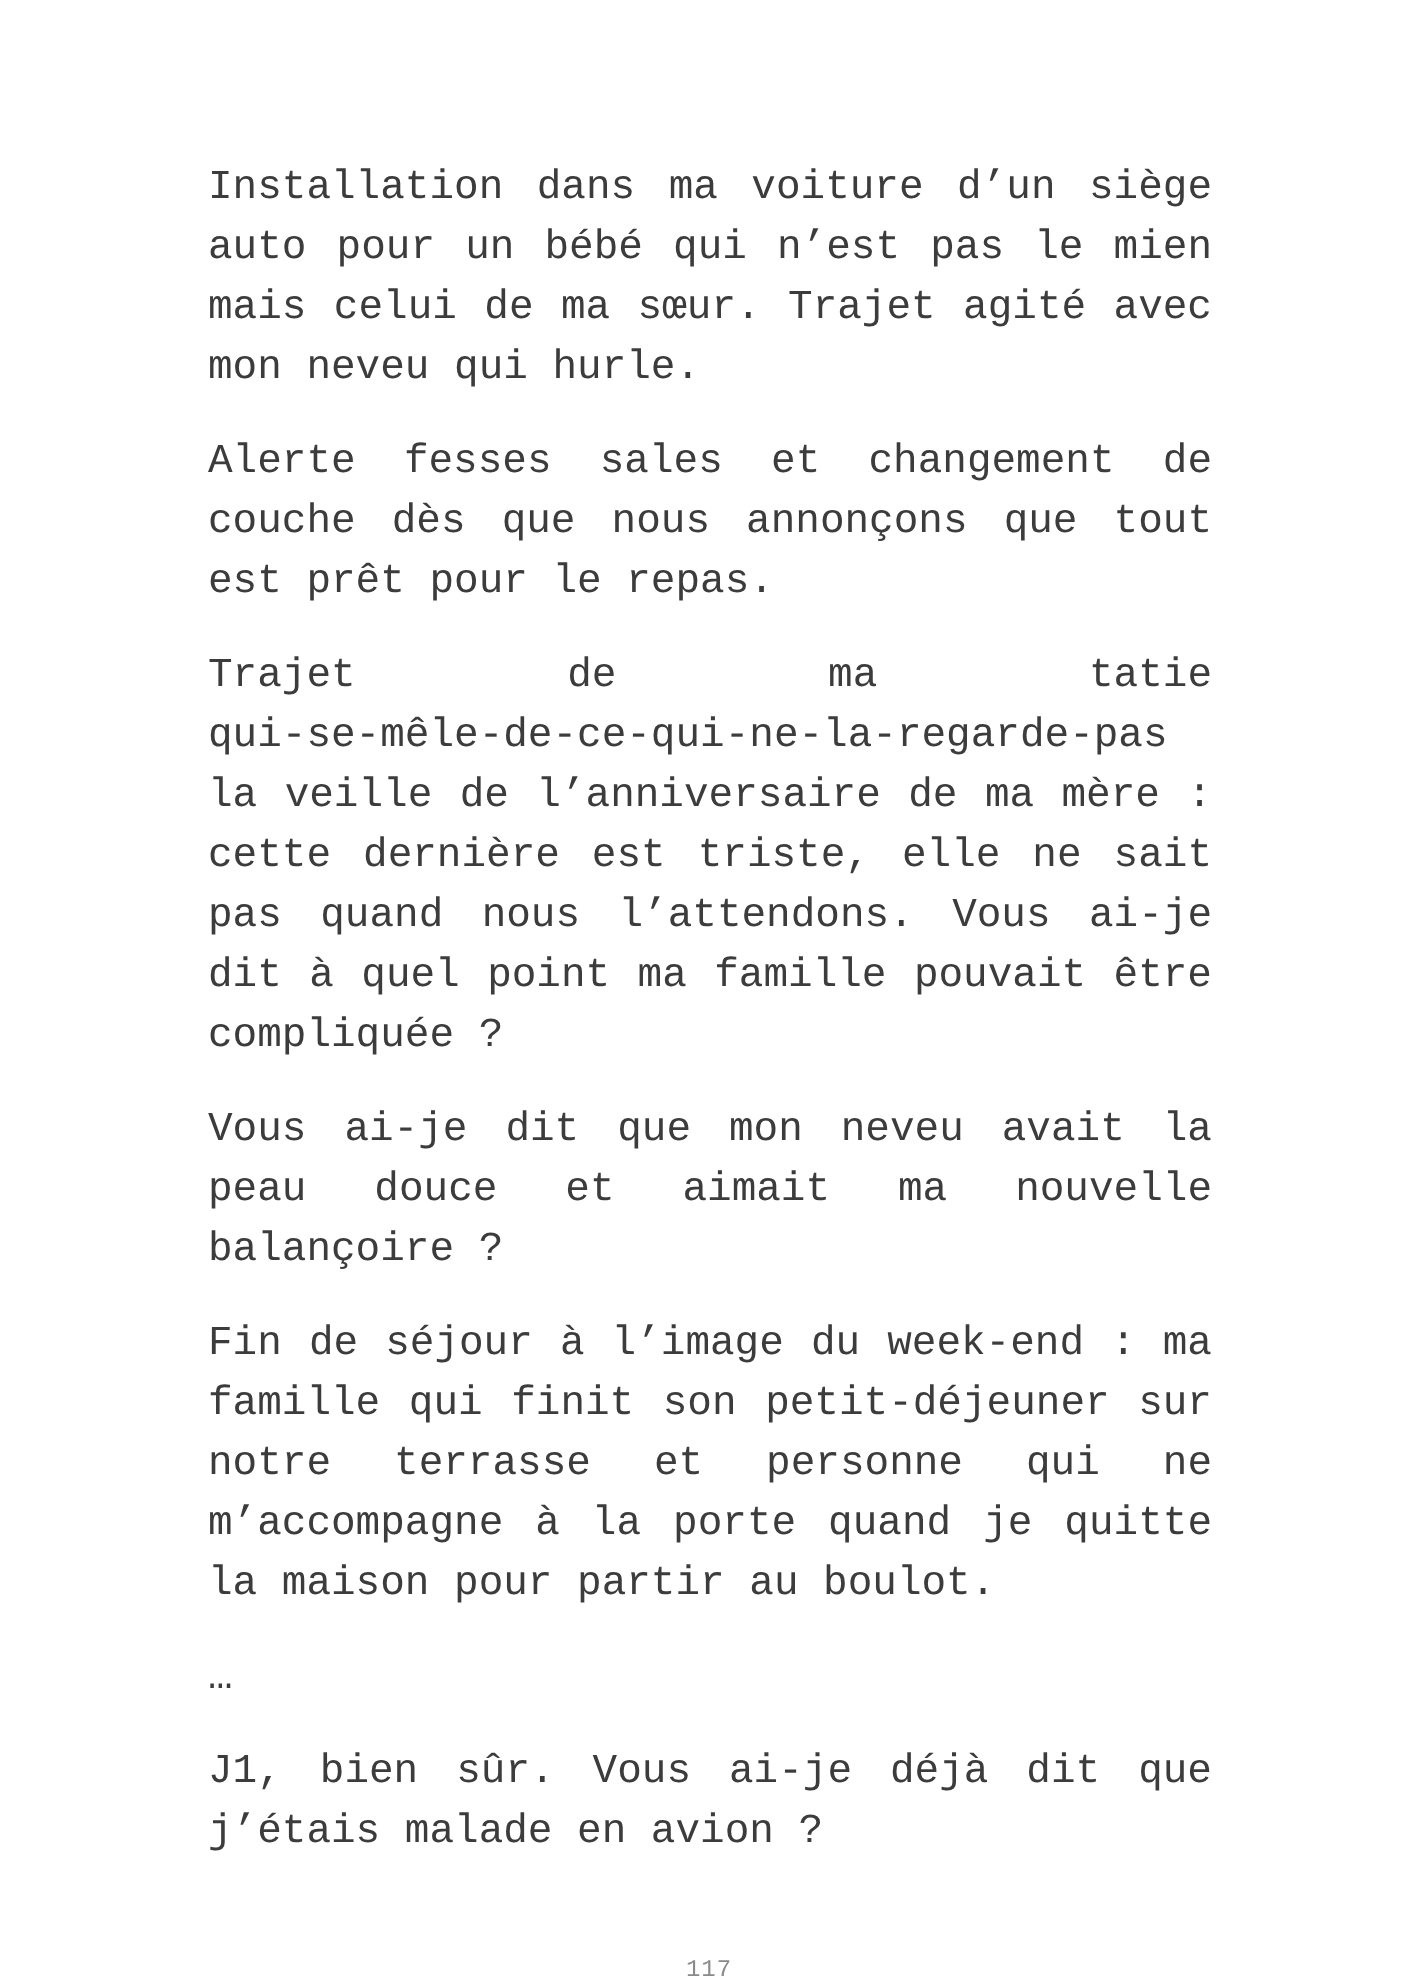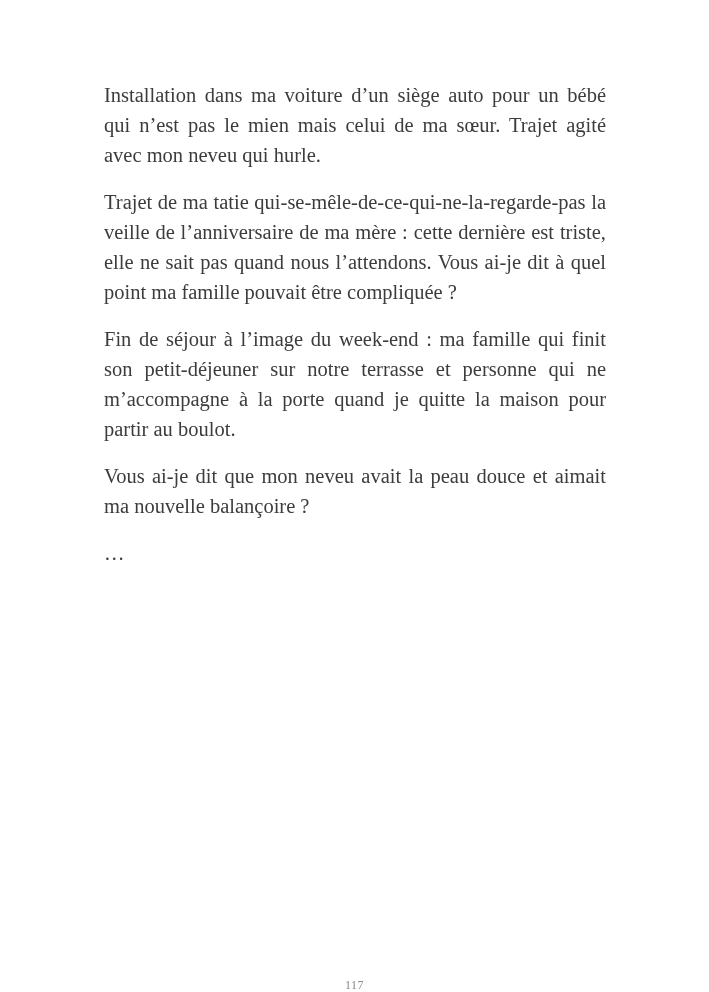--- a/index.html
+++ b/index.html
@@ -6,21 +6,21 @@
     margin: 0;
     padding: 0;
     background: #ffffff;
   }
   .page {
     position: relative;
     width: 709px;
     height: 992px;
     background: #ffffff;
     overflow: hidden;
-    font-family: Liberation Serif, serif;
+    font-family: Liberation Mono, monospace;
   }
   .text-block {
     position: absolute;
     left: 104px;
     top: 80px;
     width: 502px;
     font-size: 20.5px;
     line-height: 30px;
     color: #3c3c3c;
     text-align: justify;
@@ -39,19 +39,21 @@
     color: #8a8a8a;
     letter-spacing: 0.5px;
   }
 </style>
 </head>
 <body>
 
 <div class="page">
   <div class="text-block" style="color: rgb(60, 60, 60);">
       <p><span>Installation dans ma voiture d’un siège auto pour un bébé qui n’est pas le mien mais celui de ma sœur. Trajet agité avec mon neveu qui hurle.</span></p>
+      <p><span>Alerte fesses sales et changement de couche dès que nous annonçons que tout est prêt pour le repas.</span></p>
       <p><span>Trajet de ma tatie </span><span style="white-space: nowrap;">qui-se-mêle-de-ce-qui-ne-la-regarde-pas</span><span> la veille de l’anniversaire de ma mère&nbsp;: cette dernière est triste, elle ne sait pas quand nous l’attendons. Vous ai-je dit à quel point ma famille pouvait être compliquée&nbsp;?</span></p>
+      <p><span>Vous ai-je dit que mon neveu avait la peau douce et aimait ma nouvelle balançoire&nbsp;?</span></p>
       <p><span>Fin de séjour à l’image du week-end&nbsp;: ma famille qui finit son petit-déjeuner sur notre terrasse et personne qui ne m’accompagne à la porte quand je quitte la maison pour partir au boulot.</span></p>
-      <p><span>Vous ai-je dit que mon neveu avait la peau douce et aimait ma nouvelle balançoire&nbsp;?</span></p>
       <p><span>…</span></p>
+      <p><span>J1, bien sûr. Vous ai-je déjà dit que j’étais malade en avion&nbsp;?</span></p>
     </div>
   <div class="page-number">117</div>
 </div>
 
 </body></html>

